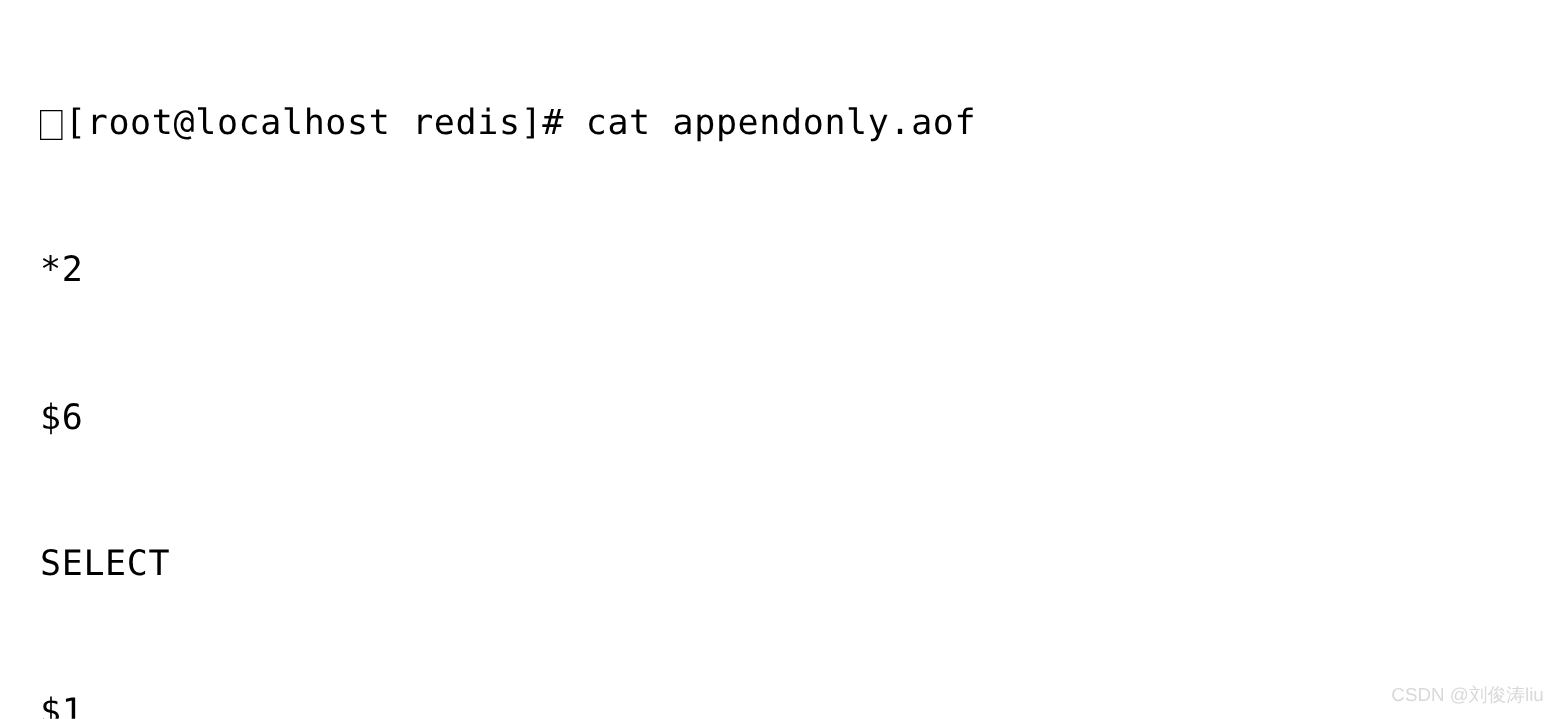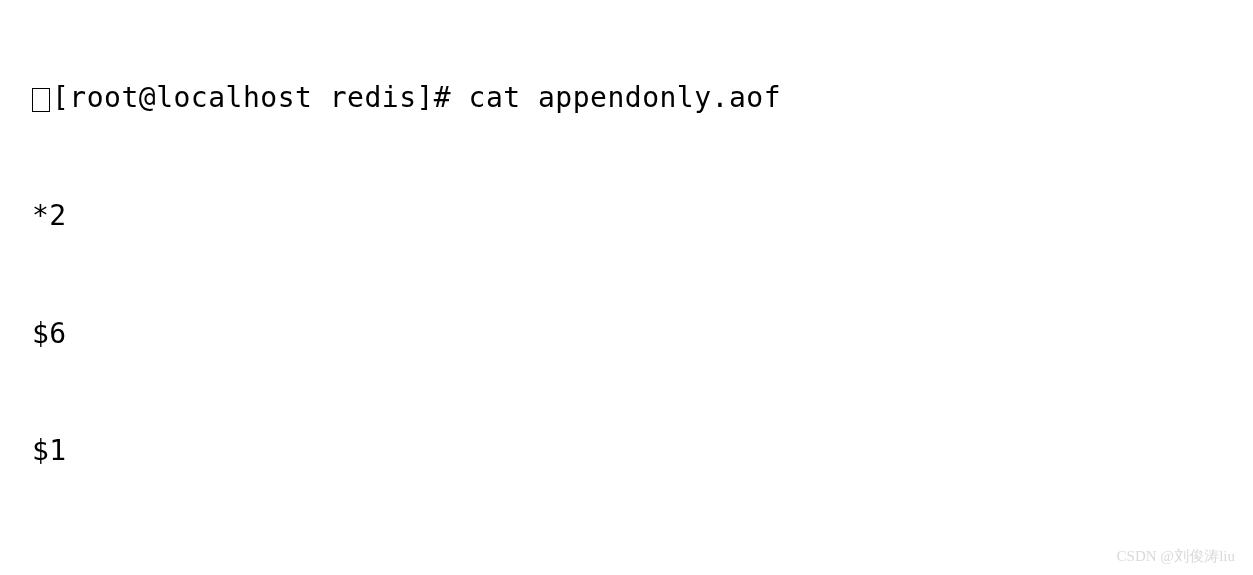--- a/index.html
+++ b/index.html
@@ -34,33 +34,34 @@
       border: 1.5px solid #000;
       vertical-align: text-bottom;
       margin-right: 2px;
       margin-bottom: 2px;
       position: relative;
     }
     .watermark {
       position: absolute;
       bottom: 8px;
       right: 18px;
-      font-family: Liberation Serif, serif;
+      font-family: Liberation Sans, sans-serif;
       font-size: 15px;
       color: #d9d9d9;
       letter-spacing: 0;
     }
   </style>
 </head>
 <body>
 
 <div class="terminal">
   <span class="line"><span class="unknown-char"></span><span>[root@localhost redis]# </span><span>cat appendonly.aof</span></span>
   <span class="line">*2</span>
   <span class="line">$6</span>
+  <span class="line">SELECT</span>
   <span class="line">$1</span>
   
   
   
   
   
   
   
   
 </div>

